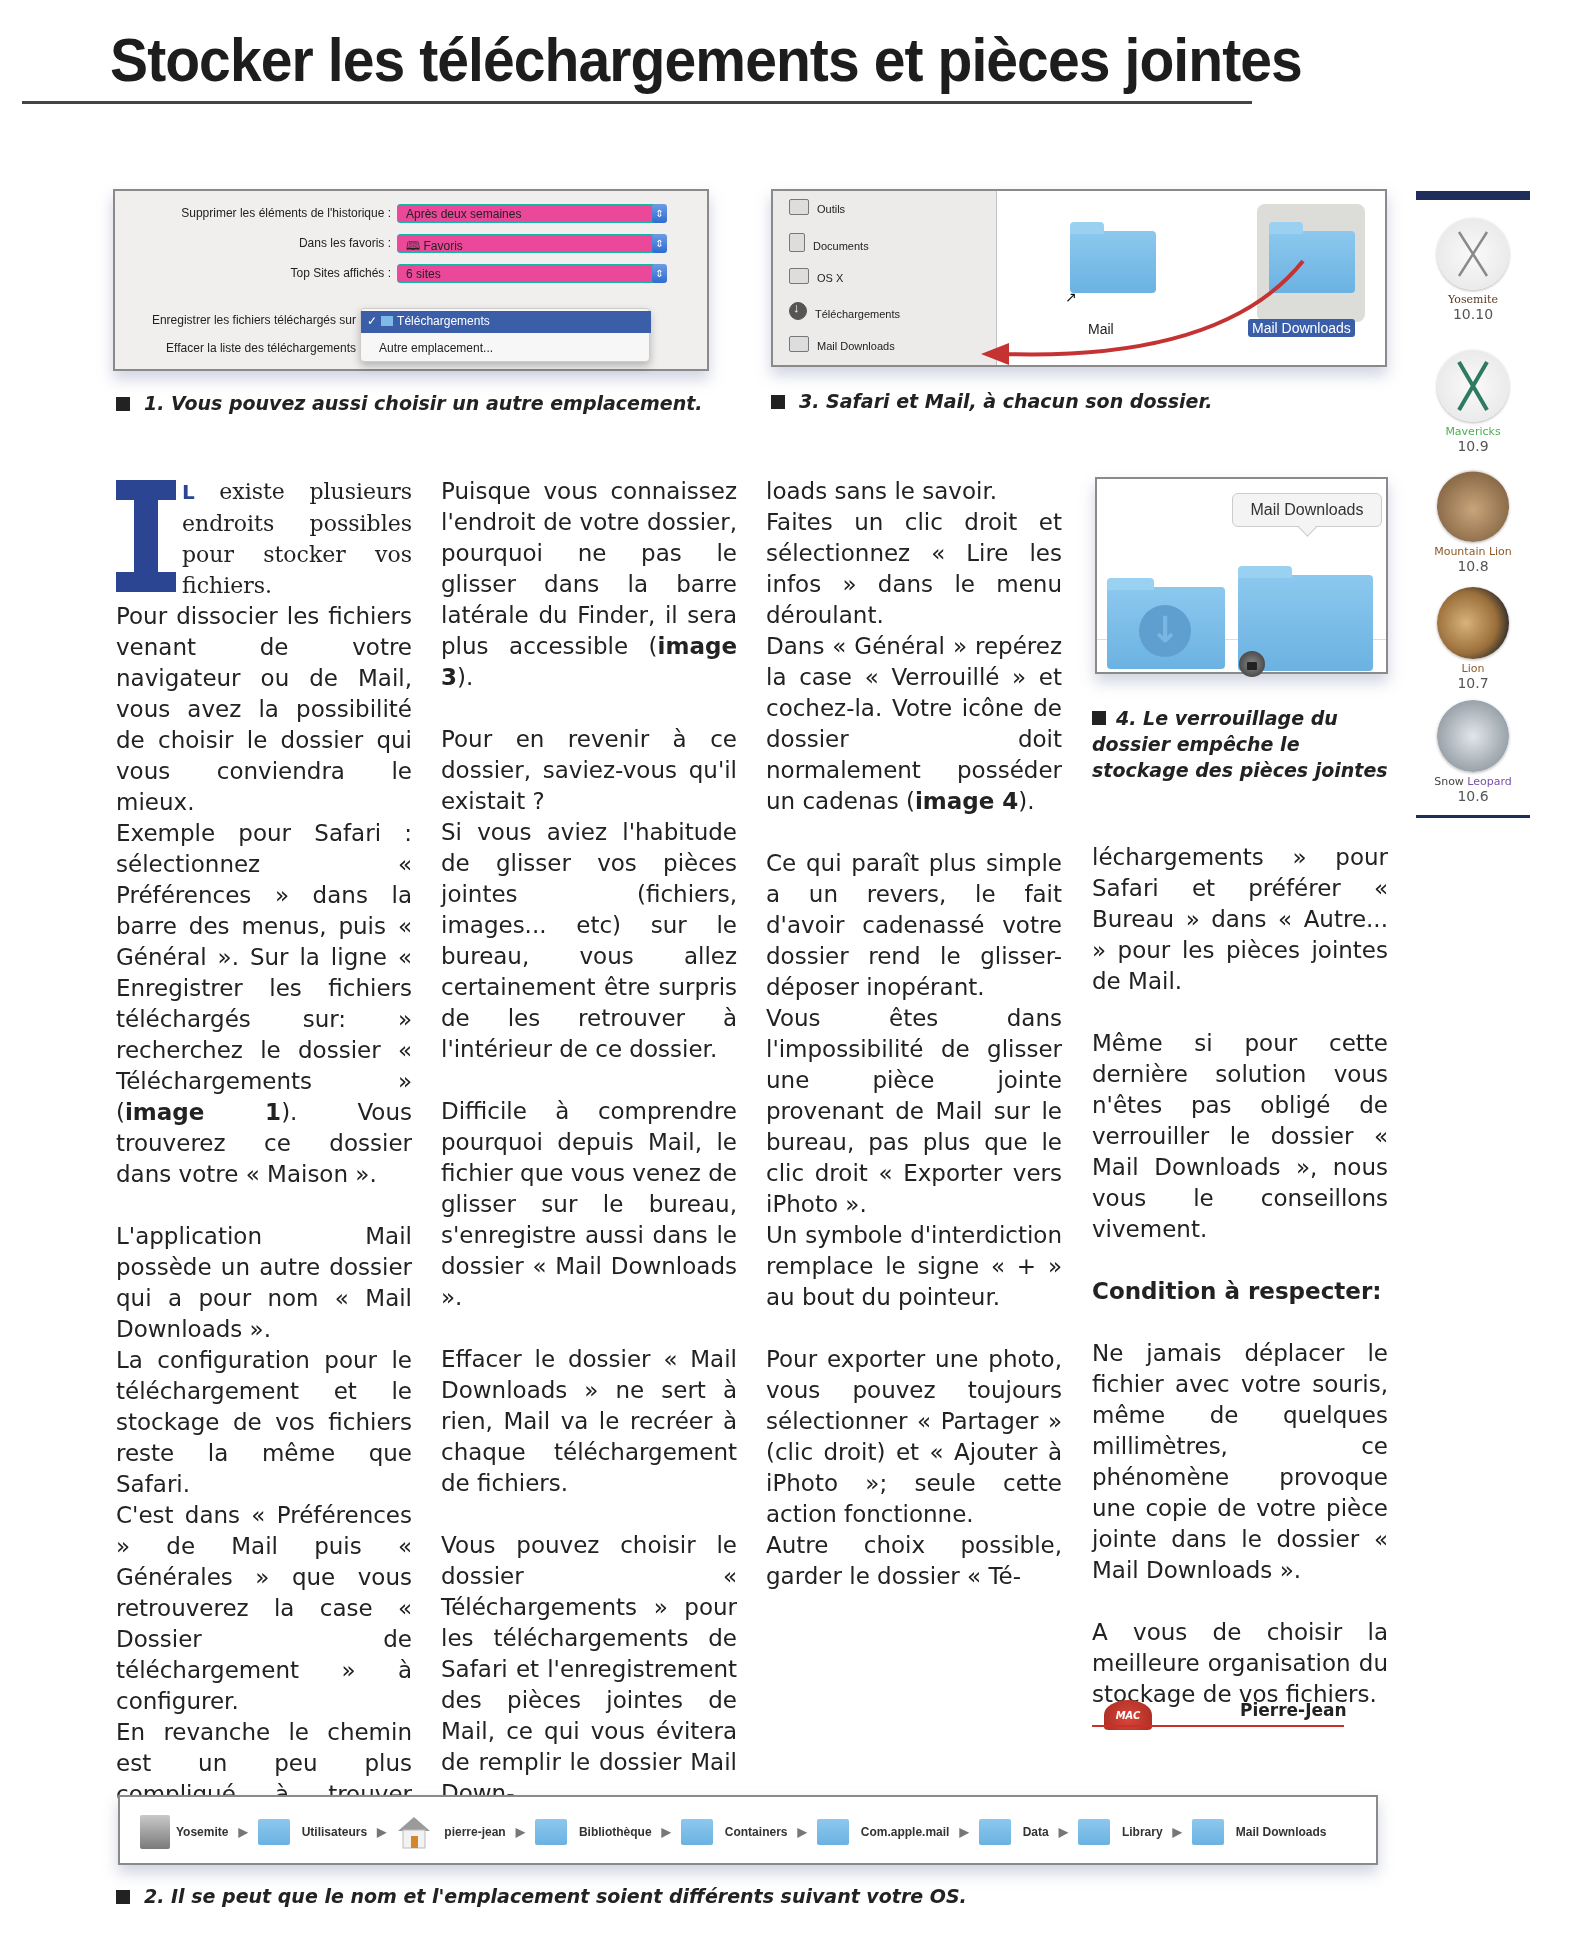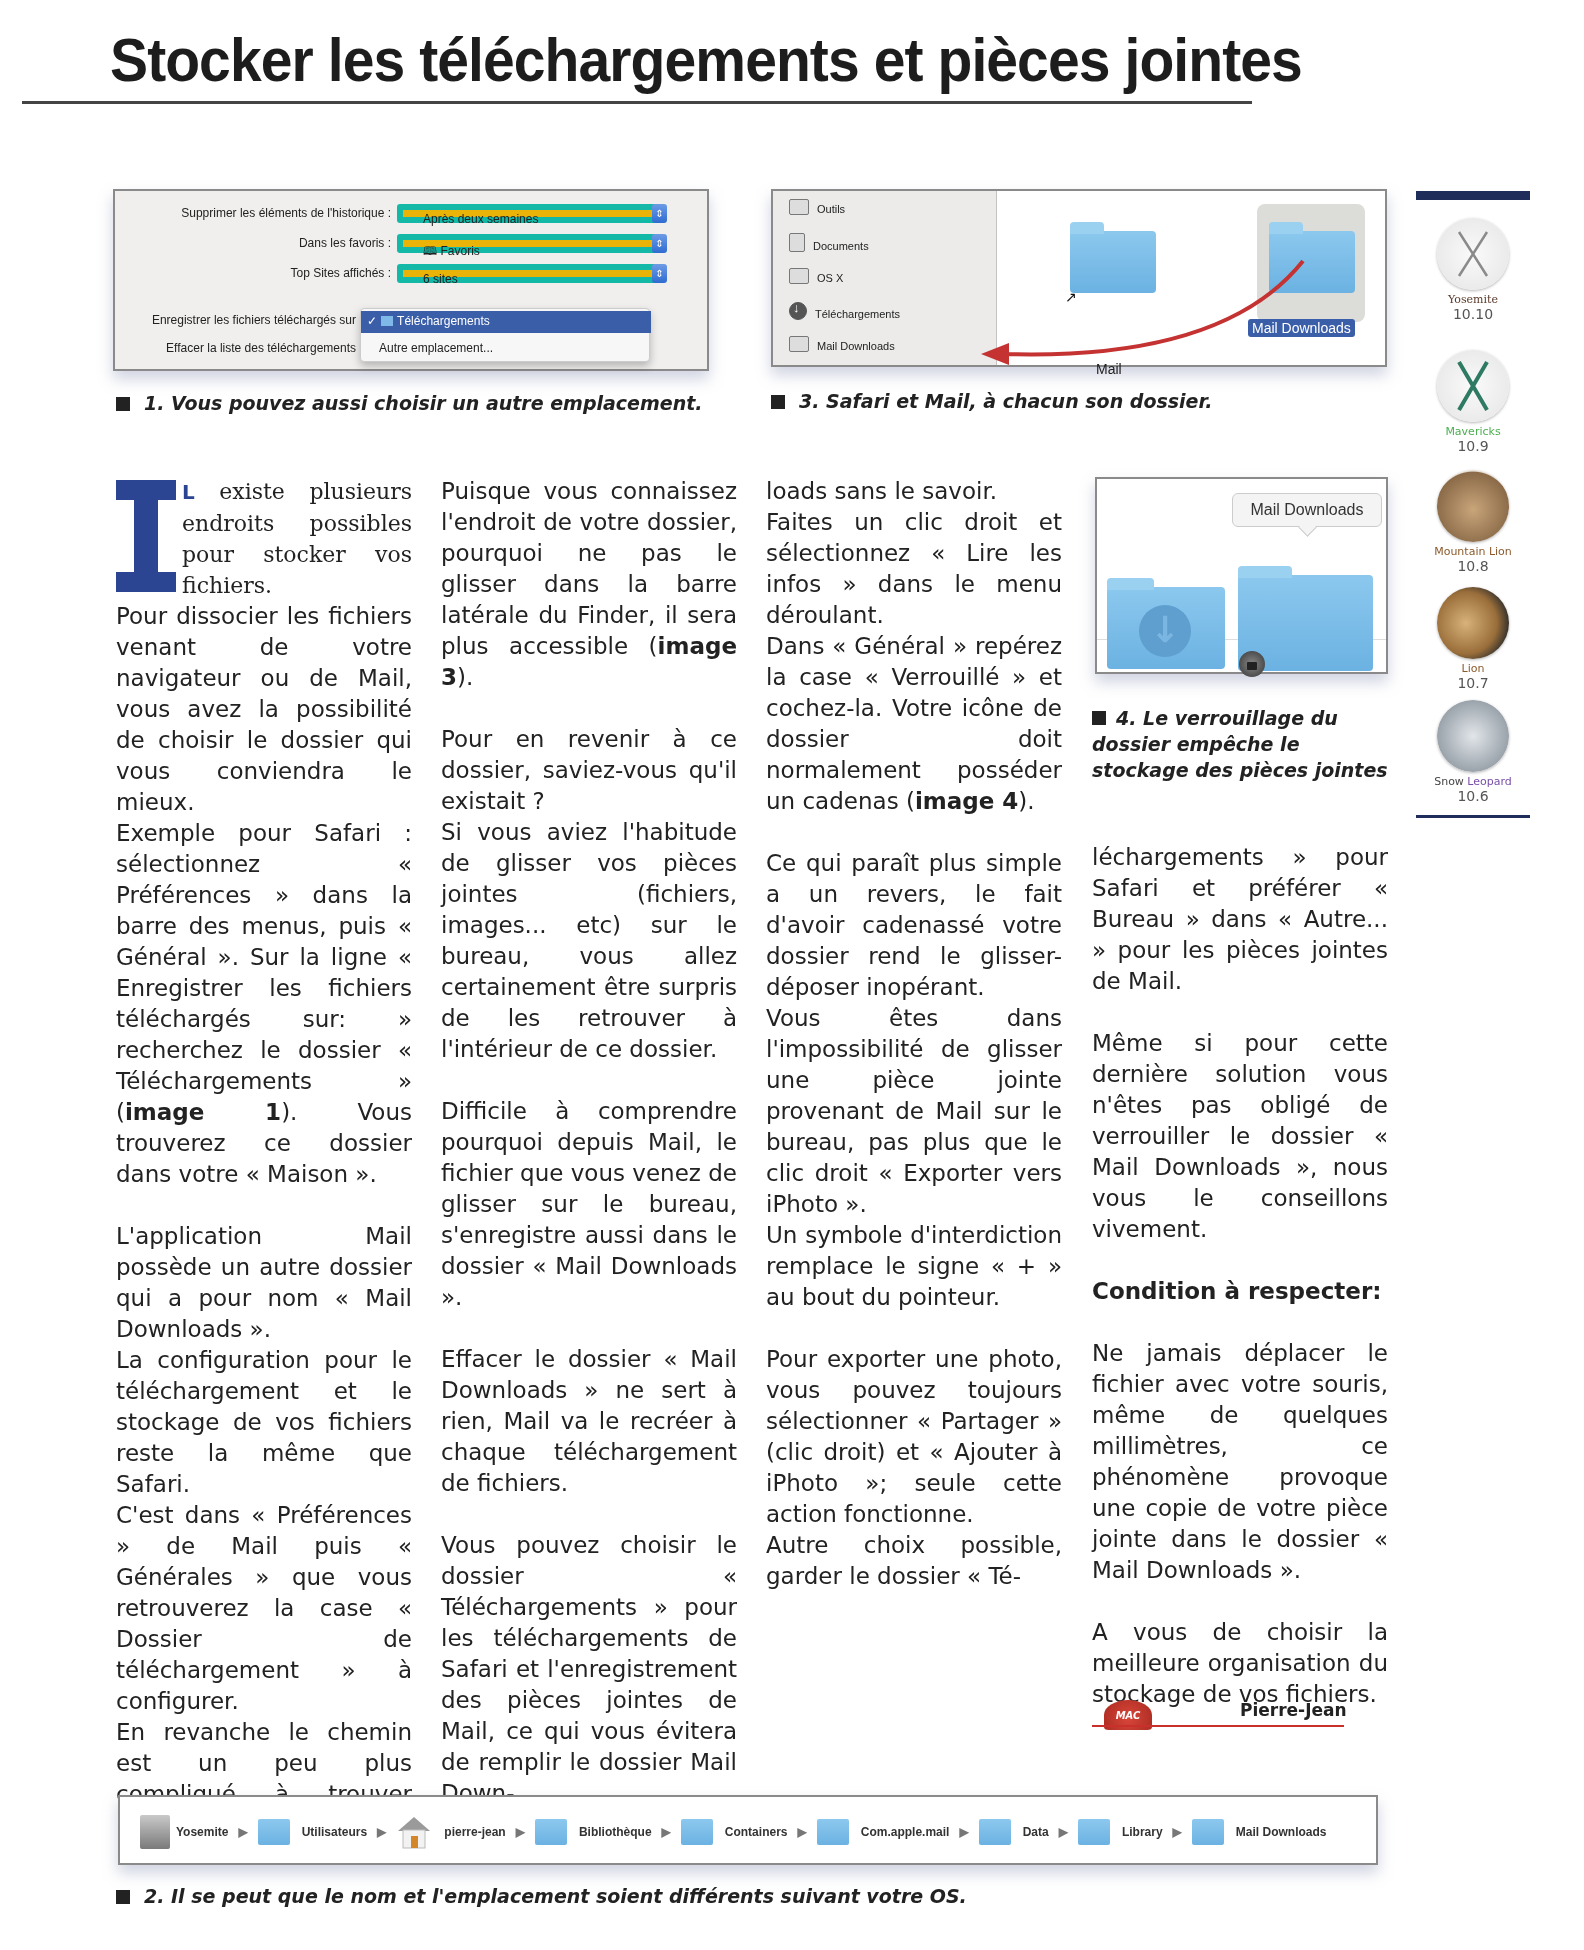--- a/index.html
+++ b/index.html
@@ -13,22 +13,22 @@
     white-space: nowrap;
   }
   .title-rule { position: absolute; left: 22px; top: 101px; width: 1230px; height: 3px; background: #444; }
 
   
   .fig { position: absolute; background: #f0efed; border: 2px solid #8a8a8a; box-shadow: 0 8px 14px rgba(120,130,170,0.35); }
   .fig1 { left: 113px; top: 189px; width: 596px; height: 182px; }
   .pref-row { position: absolute; font-family: "Liberation Sans", sans-serif; font-size: 12px; color: #222; }
   .pref-label { position: absolute; text-align: right; white-space: nowrap; }
   .pref-select {
-    position: absolute; height: 19px; background: #eab308; border: 6px solid #14b8a6; border-radius: 3px;
-    font-size: 12px; padding: 2px 20px; white-space: nowrap;
+    position: absolute; height: 19px; background: #ec4899; border: 1px solid #14b8a6; border-radius: 3px;
+    font-size: 12px; padding: 2px 8px; white-space: nowrap;
   }
   .stepper {
     position: absolute; width: 15px; height: 19px; border-radius: 3px;
     background: linear-gradient(#6d9ce6, #2f6cd0); color: #fff; font-size: 10px; text-align: center; line-height: 19px;
   }
   .menu-popup {
     position: absolute; left: 245px; top: 117px; width: 290px; height: 54px; background: #f7f7f7;
     border: 1px solid #ccc; border-radius: 4px; box-shadow: 0 4px 8px rgba(0,0,0,0.25);
     font-family: "Liberation Sans", sans-serif; font-size: 12px;
   }
@@ -138,21 +138,21 @@
 <div class="fig fig3">
   <div class="f-side">
     <div class="f-item" style="top:8px;"><span class="ic"></span><span>Outils</span></div>
     <div class="f-item" style="top:42px;"><span class="ic" style="width:16px;height:19px;"></span><span>Documents</span></div>
     <div class="f-item" style="top:77px;"><span class="ic"></span><span>OS X</span></div>
     <div class="f-item" style="top:111px;"><span class="ic round"></span><span>Téléchargements</span></div>
     <div class="f-item" style="top:145px;"><span class="ic"></span><span>Mail Downloads</span></div>
   </div>
   <div class="folder-big" style="left:297px;top:40px;width:86px;height:62px;"></div>
   <div style="position:absolute;left:292px;top:98px;font-size:14px;color:#111;">↗</div>
-  <div class="f-label" style="left:323px;top:130px;margin-top:40px;">Mail</div>
+  <div class="f-label" style="left:315px;top:130px;">Mail</div>
   <div class="sel-bg"></div>
   <div class="folder-big" style="left:496px;top:40px;width:86px;height:62px;"></div>
   <div class="f-label sel" style="left:475px;top:128px;">Mail Downloads</div>
   <svg style="position:absolute;left:190px;top:60px;" width="350" height="115">
     <path d="M340 10 Q 260 110 40 103" stroke="#c43232" stroke-width="4" fill="none"></path>
     <polygon points="18,103 46,92 46,114" fill="#c43232"></polygon>
   </svg>
 </div>
 <div class="caption" style="left:771px;top:390px;"><span class="sq"></span><span>3. Safari et Mail, à chacun son dossier.</span></div>
 

